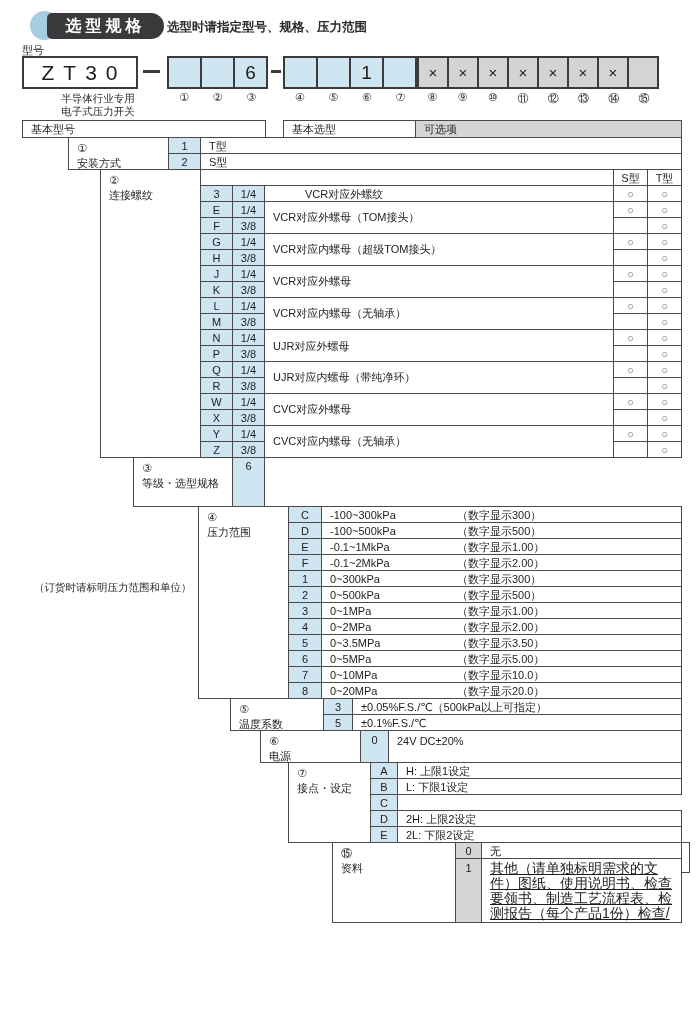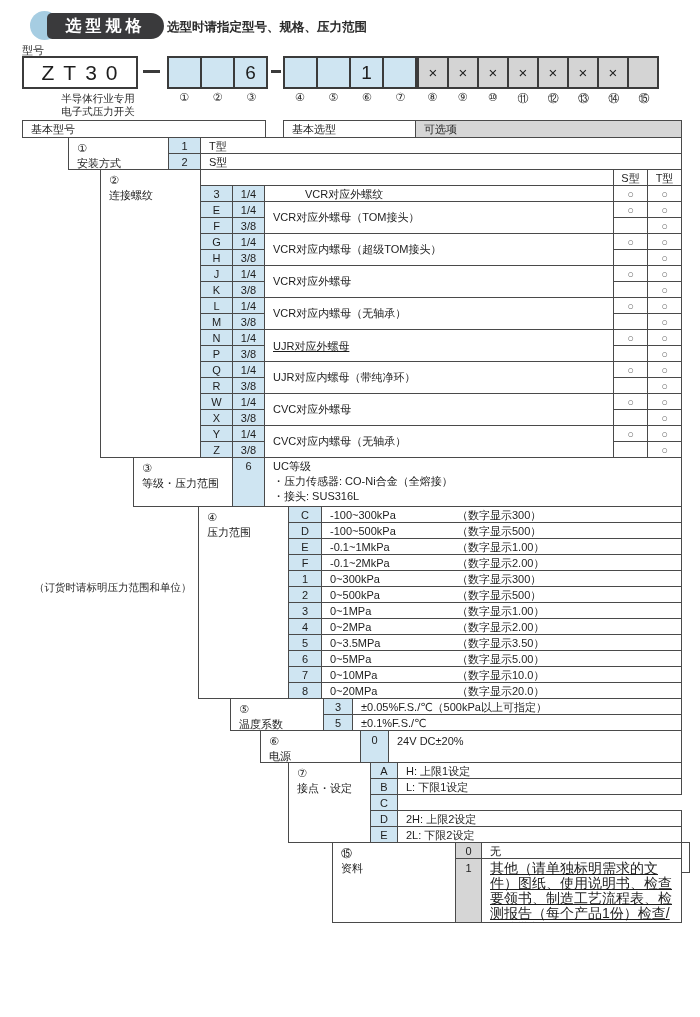--- a/index.html
+++ b/index.html
@@ -162,21 +162,21 @@
   <div class="cell vc" style="left:264px;top:297px;width:350px;height:33px;">VCR对应内螺母（无轴承）</div>
   <div class="cell mark" style="left:613px;top:297px;width:35px;height:17px;">○</div>
   <div class="cell mark" style="left:647px;top:297px;width:35px;height:17px;">○</div>
   <div class="cell cc blue" style="left:200px;top:313px;width:33px;height:17px;">M</div>
   <div class="cell cc blue" style="left:232px;top:313px;width:33px;height:17px;">3/8</div>
   <div class="cell mark" style="left:613px;top:313px;width:35px;height:17px;"></div>
   <div class="cell mark" style="left:647px;top:313px;width:35px;height:17px;">○</div>
 
   <div class="cell cc blue" style="left:200px;top:329px;width:33px;height:17px;">N</div>
   <div class="cell cc blue" style="left:232px;top:329px;width:33px;height:17px;">1/4</div>
-  <div class="cell vc" style="left:264px;top:329px;width:350px;height:34px;text-decoration:underline;">UJR对应外螺母</div>
+  <div class="cell vc" style="left:264px;top:329px;width:350px;height:34px;">UJR对应外螺母</div>
   <div class="cell mark" style="left:613px;top:329px;width:35px;height:17px;">○</div>
   <div class="cell mark" style="left:647px;top:329px;width:35px;height:17px;">○</div>
   <div class="cell cc blue" style="left:200px;top:345px;width:33px;height:17px;">P</div>
   <div class="cell cc blue" style="left:232px;top:345px;width:33px;height:17px;">3/8</div>
   <div class="cell mark" style="left:613px;top:345px;width:35px;height:17px;"></div>
   <div class="cell mark" style="left:647px;top:345px;width:35px;height:17px;">○</div>
 
   <div class="cell cc blue" style="left:200px;top:361px;width:33px;height:17px;">Q</div>
   <div class="cell cc blue" style="left:232px;top:361px;width:33px;height:17px;">1/4</div>
   <div class="cell vc" style="left:264px;top:361px;width:350px;height:33px;">UJR对应内螺母（带纯净环）</div>
@@ -202,28 +202,23 @@
   <div class="cell vc" style="left:264px;top:425px;width:350px;height:33px;">CVC对应内螺母（无轴承）</div>
   <div class="cell mark" style="left:613px;top:425px;width:35px;height:17px;">○</div>
   <div class="cell mark" style="left:647px;top:425px;width:35px;height:17px;">○</div>
   <div class="cell cc blue" style="left:200px;top:441px;width:33px;height:17px;">Z</div>
   <div class="cell cc blue" style="left:232px;top:441px;width:33px;height:17px;">3/8</div>
   <div class="cell mark" style="left:613px;top:441px;width:35px;height:17px;"></div>
   <div class="cell mark" style="left:647px;top:441px;width:35px;height:17px;">○</div>
 
   <div class="cell lbl" style="left:133px;top:457px;width:100px;height:50px;">
     <div>③</div>
-    <div>等级・压力范围</div>
+    <div>等级・选型规格</div>
   </div>
   <div class="cell cc blue" style="left:232px;top:457px;width:33px;height:50px;">6</div>
-  <div class="cell" style="left:264px;top:457px;width:418px;height:50px;">
-    <div>UC等级</div>
-    <div>・压力传感器: CO-Ni合金（全熔接）</div>
-    <div>・接头: SUS316L</div>
-  </div>
 
   <div class="cell lbl" style="left:198px;top:506px;width:91px;height:193px;">
     <div>④</div>
     <div>压力范围</div>
   </div>
   <div class="note">（订货时请标明压力范围和单位）</div>
 
   <div class="cell cc blue" style="left:288px;top:506px;width:34px;height:17px;">C</div>
   <div class="cell" style="left:321px;top:506px;width:361px;height:17px;"><span>-100~300kPa</span><span class="disp">（数字显示300）</span></div>
   <div class="cell cc blue" style="left:288px;top:522px;width:34px;height:17px;">D</div>

